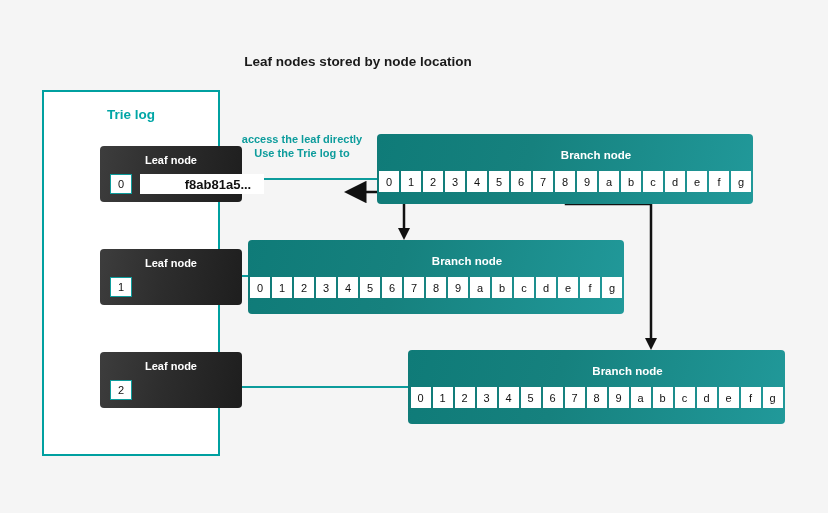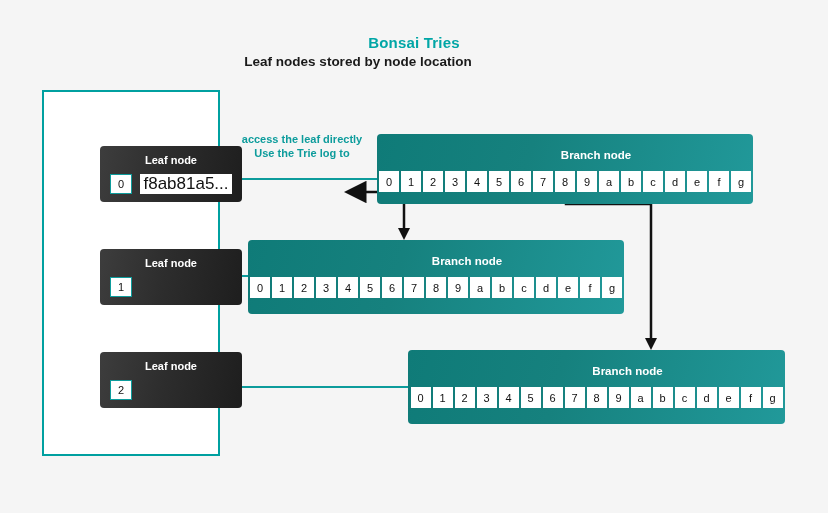--- a/index.html
+++ b/index.html
@@ -92,26 +92,27 @@
     color: #111;
     display: flex;
     align-items: center;
     justify-content: center;
   }
   .leaf-hash {
     position: absolute;
     left: 40px; top: 28px;
     width: 92px; height: 20px;
     background: #ffffff;
-    font-size: 17px;
-    font-weight: normal;
+    font-size: 13px;
+    font-weight: bold;
     color: #111;
     display: flex;
     align-items: center;
     justify-content: center;
+    padding-left: 32px;
   }
 
   
   .branch-node {
     position: absolute;
     border-radius: 4px;
     background: linear-gradient(105deg, #0f7b78 0%, #16817e 40%, #21999a 100%);
   }
   .branch-node.b1 { left: 377px; top: 134px; width: 376px; height: 70px; }
   .branch-node.b2 { left: 248px; top: 240px; width: 376px; height: 74px; }
@@ -163,21 +164,20 @@
     left: 0; top: 0;
     width: 828px; height: 513px;
     pointer-events: none;
   }
 </style>
 </head>
 <body>
 
 <div id="canvas">
 
-  <div class="title">Bonsai Tries</div>
   <div class="subtitle">Leaf nodes stored by node location</div>
 
   <svg id="connectors" viewBox="0 0 828 513">
     <defs>
       <marker id="arrow-teal" markerWidth="9" markerHeight="9" refX="8" refY="4.5" orient="auto">
         <path d="M9,0 L9,9 L0,4.5 z" fill="#0d9c9c"></path>
       </marker>
       <marker id="arrow-black" markerWidth="9" markerHeight="9" refX="1" refY="4.5" orient="auto">
         <path d="M0,0 L0,9 L9,4.5 z" fill="#111111"></path>
       </marker>
@@ -191,20 +191,21 @@
 
     <line x1="404" y1="192" x2="404" y2="232" stroke="#111111" stroke-width="2.5" marker-end="url(#arrow-black)" transform="rotate(90 404 192)"></line>
     <path d="M404,192 L404,230" stroke="#111111" stroke-width="2.5" fill="none"></path>
     <path d="M398,228 L404,240 L410,228 z" fill="#111111"></path>
 
     <path d="M566,192 L566,204 L651,204 L651,340" stroke="#111111" stroke-width="2.5" fill="none"></path>
     <path d="M645,338 L651,350 L657,338 z" fill="#111111"></path>
   </svg>
 
   <div class="trielog-panel"></div>
+  <div class="trielog-title">Trie log</div>
 
   <div class="leaf-node n0">
     <div class="leaf-label">Leaf node</div>
     <div class="leaf-index">0</div>
     <div class="leaf-hash">f8ab81a5...</div>
   </div>
 
   <div class="leaf-node n1">
     <div class="leaf-label">Leaf node</div>
     <div class="leaf-index">1</div>

